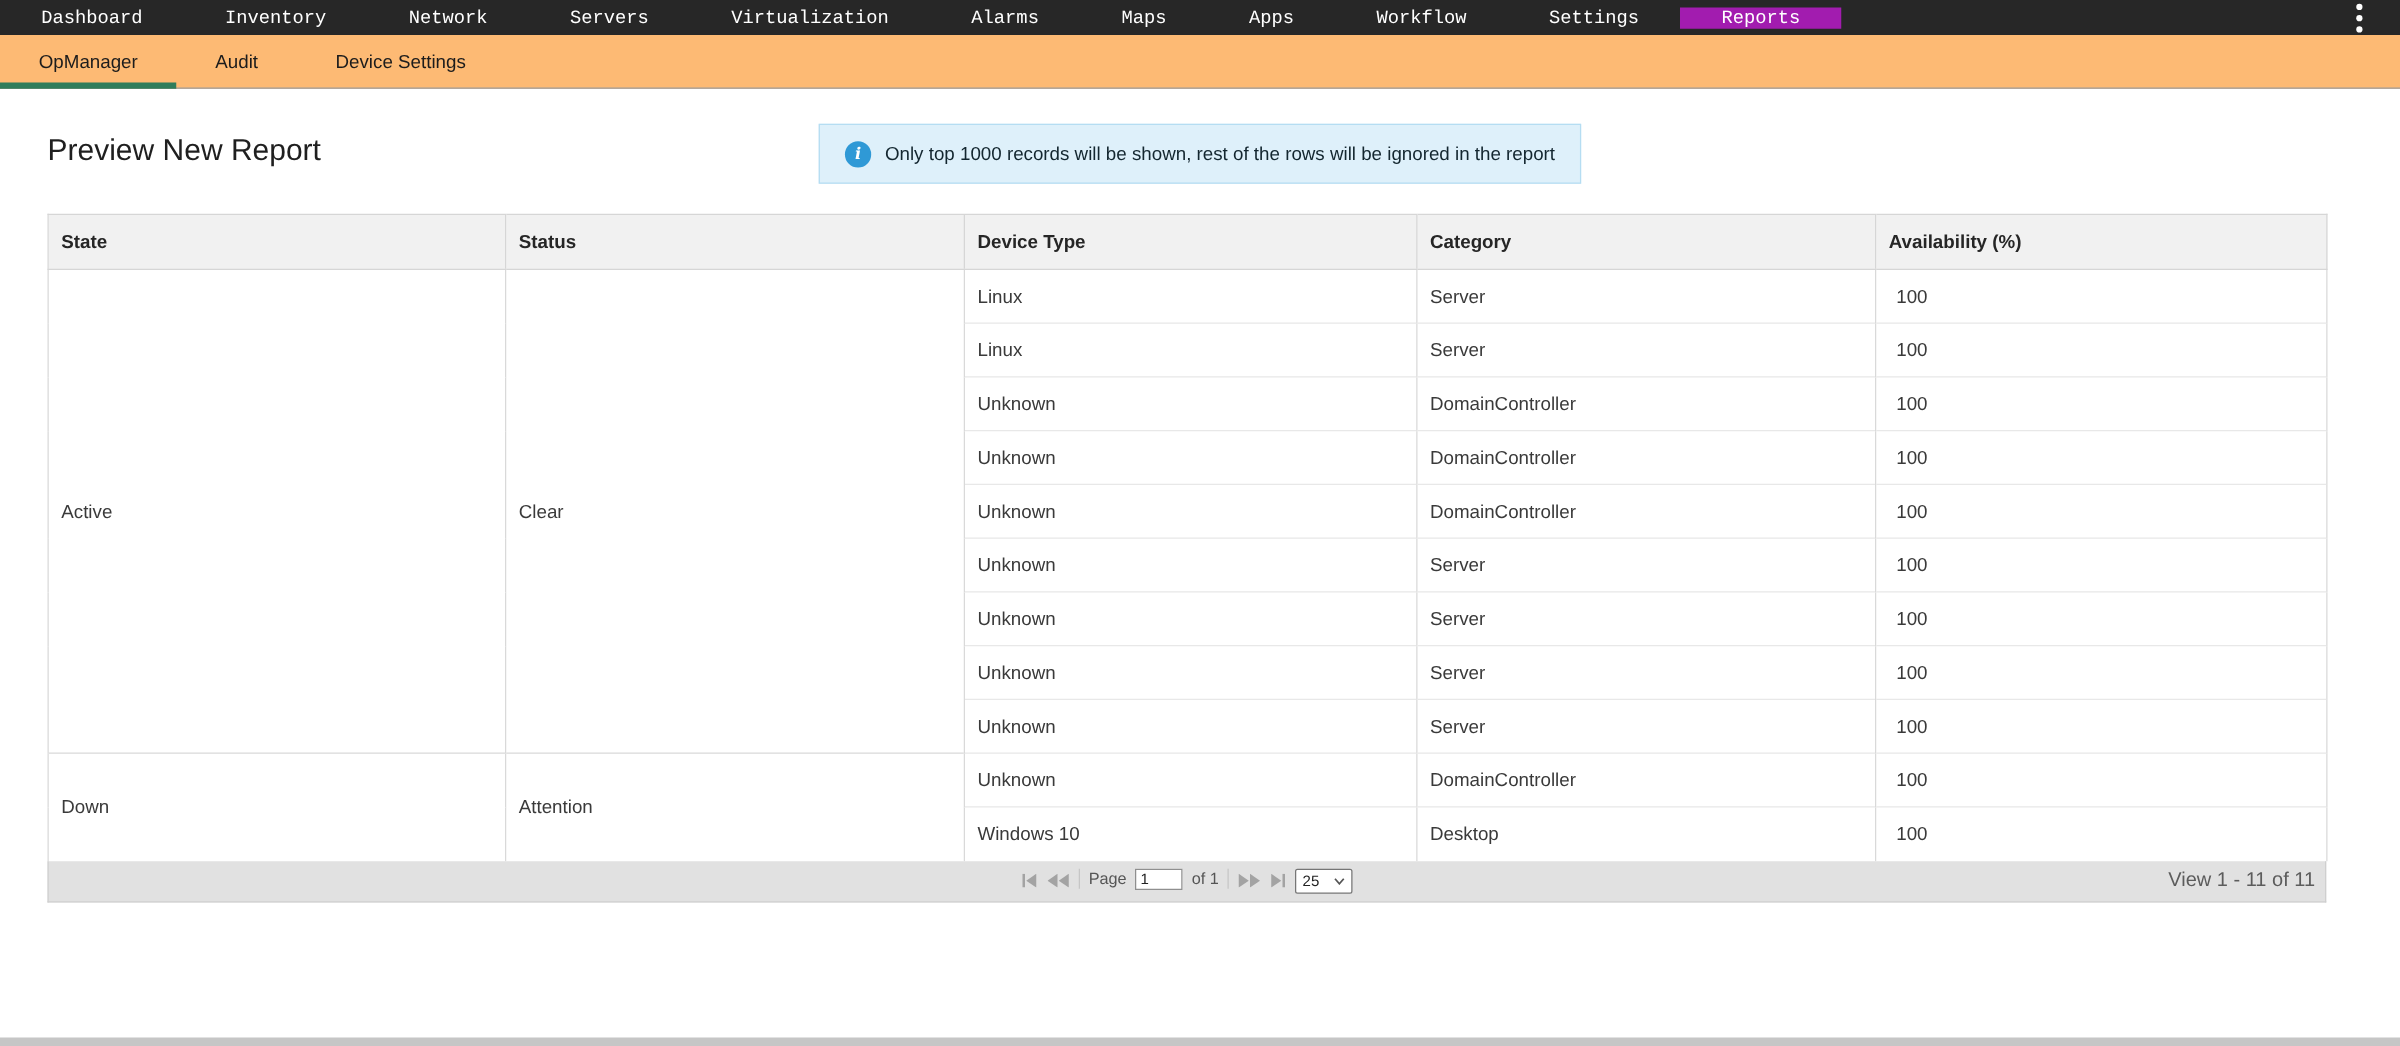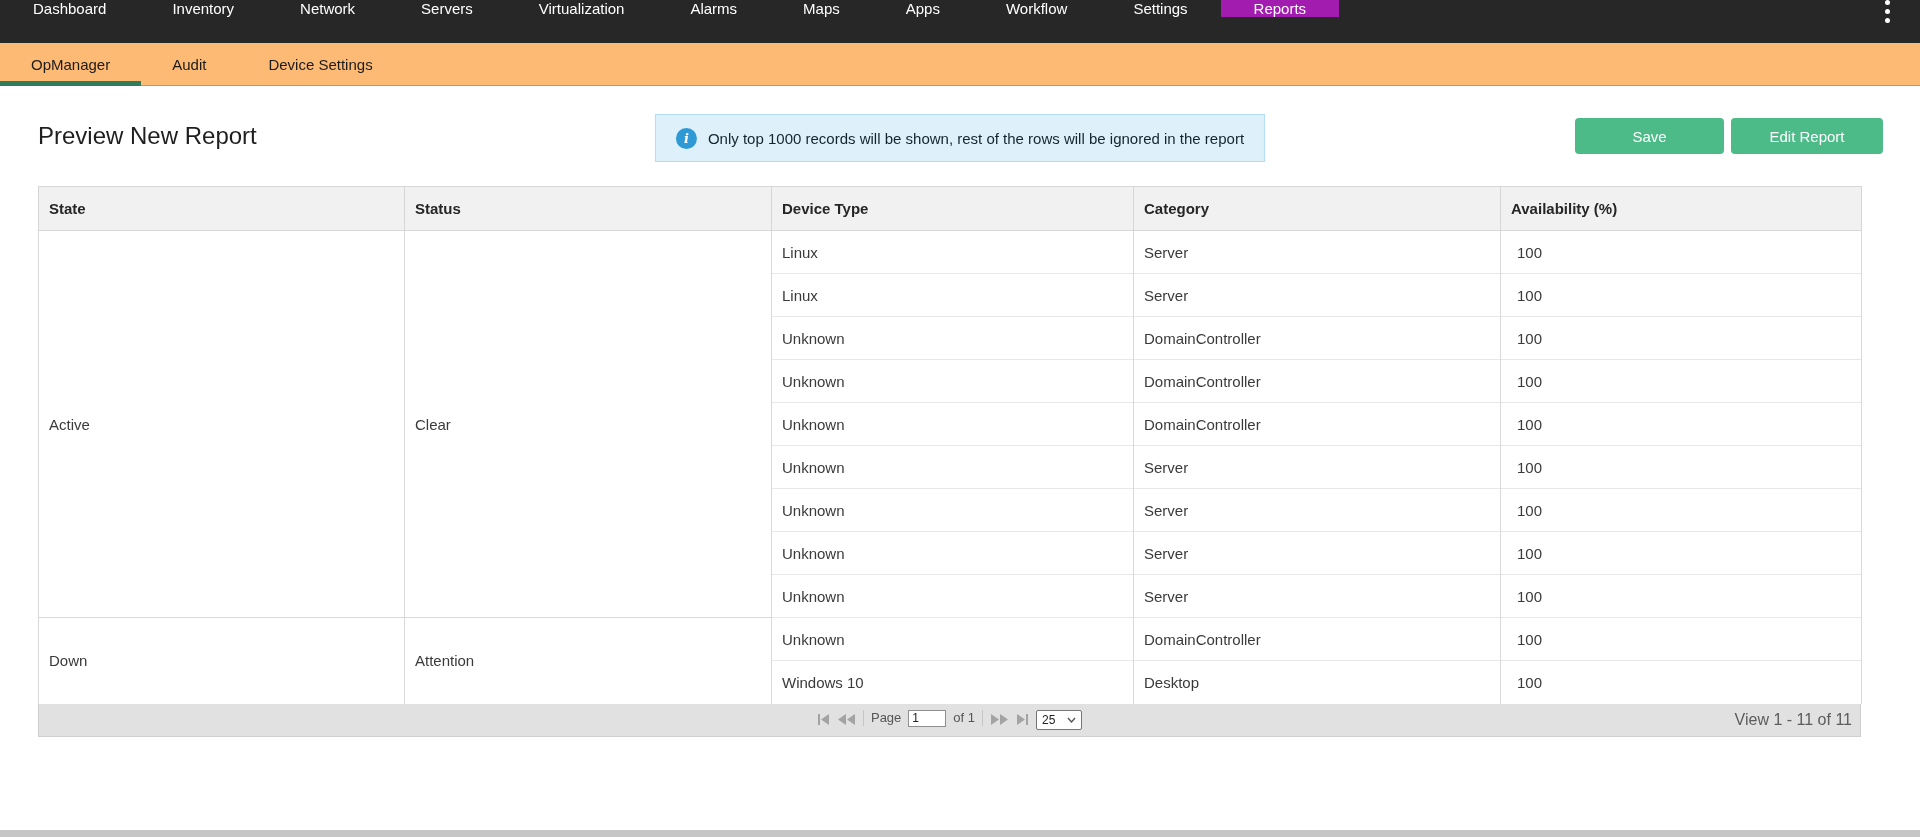--- a/index.html
+++ b/index.html
@@ -1,21 +1,21 @@
 <!DOCTYPE html>
 <html><head>
 <meta charset="utf-8">
 <style>
   * { box-sizing: border-box; margin: 0; padding: 0; }
   html,body { width:1920px; height:837px; overflow:hidden; background:#fff;
               font-family:"Liberation Sans","DejaVu Sans",sans-serif; }
   body { position:relative; }
 
   
-  .navbar { height:43px; background:#272727; display:flex; align-items:flex-start; }
+  .navbar { height:28px; background:#272727; display:flex; align-items:center;font-family:Liberation Mono, monospace; }
   .nav-item { color:#fff; font-size:15px; padding:0 33px; display:flex; align-items:center;
               cursor:pointer; white-space:nowrap; }
   .nav-item.active { background:#a21caf; }
   .kebab { margin-left:auto; margin-right:30px; display:flex; flex-direction:column;
            justify-content:center; gap:4px; cursor:pointer; }
   .kebab span { width:5px; height:5px; border-radius:50%; background:#fff; }
 
   
   .tabbar { height:43px; background:#fdba74; display:flex; align-items:stretch;
             box-shadow: inset 0 -1px 0 #9c9c9c; }
@@ -100,24 +100,20 @@
     <div class="tab-item">Audit</div>
     <div class="tab-item">Device Settings</div>
   </div>
 
 <div class="content-header">
   <div class="page-title">Preview New Report</div>
   <div class="info-banner">
     <span class="info-icon">i</span>
     <span class="info-text">Only top 1000 records will be shown, rest of the rows will be ignored in the report</span>
   </div>
-  <div class="header-buttons">
-    <button class="btn btn-save">Save</button>
-    <button class="btn btn-edit">Edit Report</button>
-  </div>
 </div>
 
 <div class="table-wrap">
   <table>
     <colgroup>
       <col style="width:366px">
         <col style="width:367px">
         <col style="width:362px">
       <col style="width:367px">
         <col style="width:361px">

